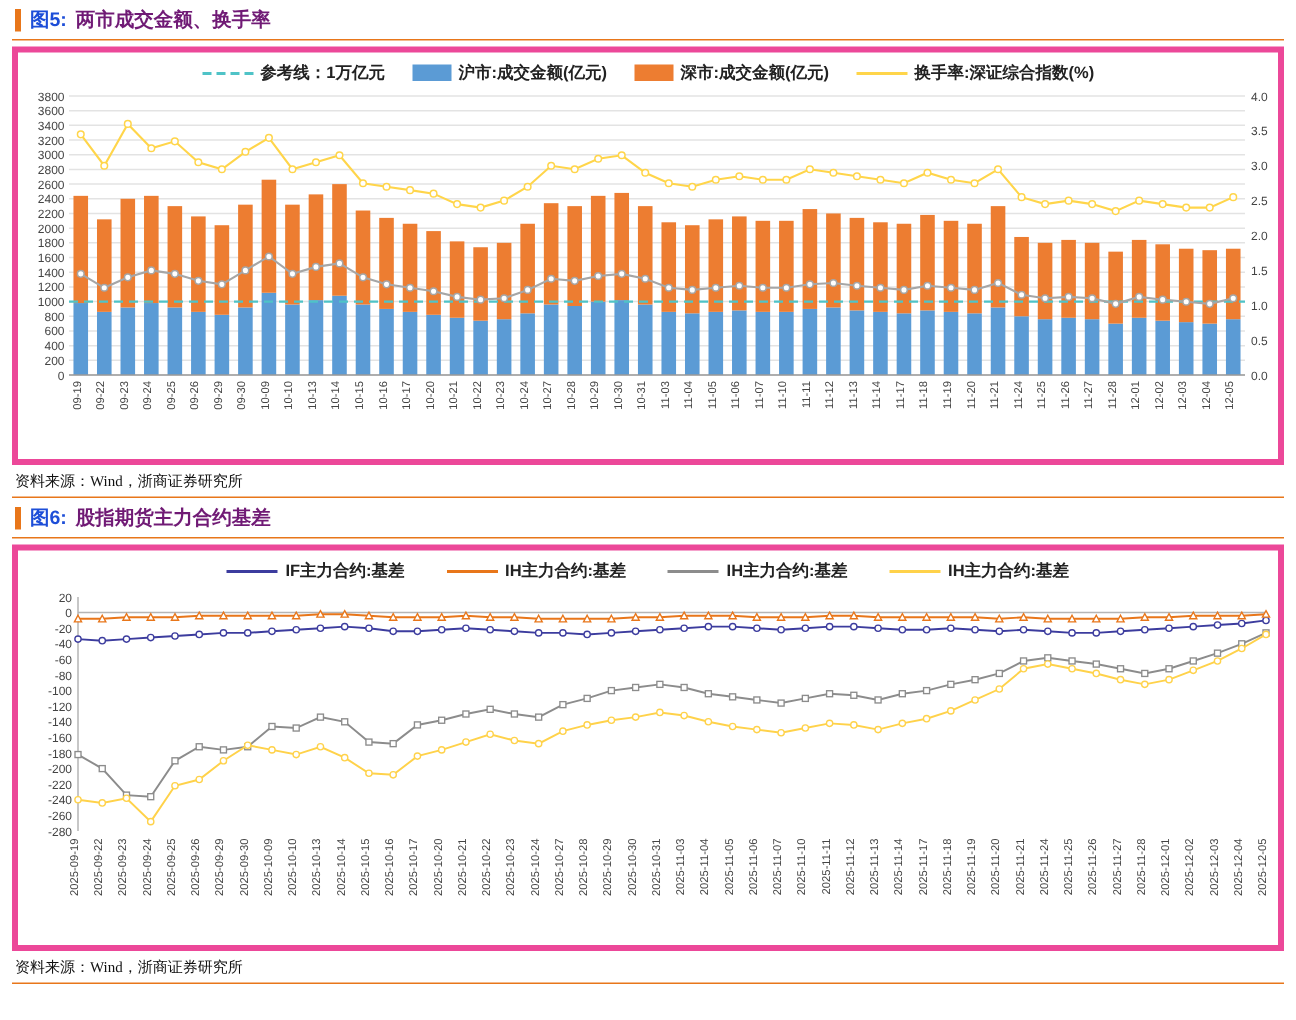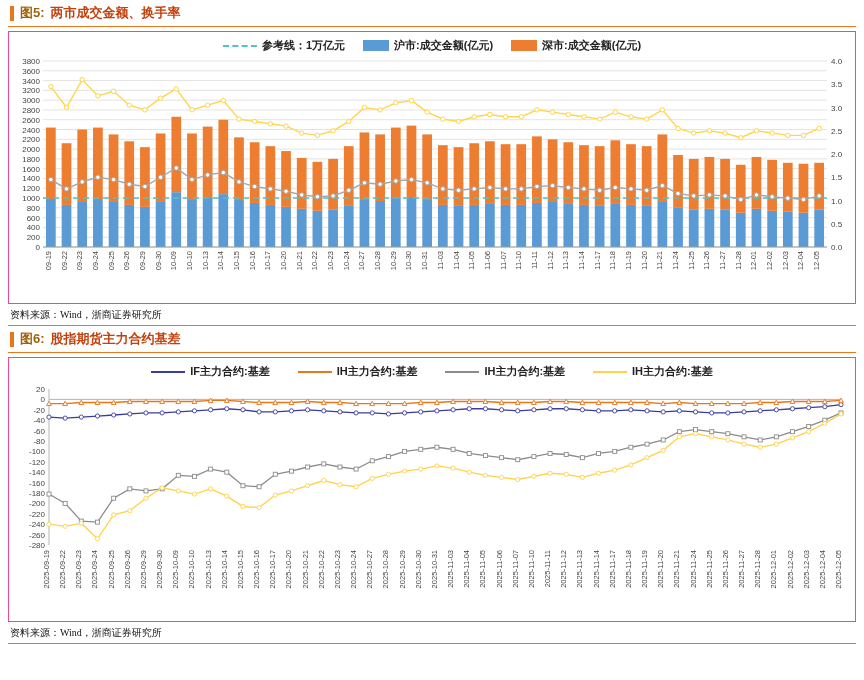--- a/index.html
+++ b/index.html
@@ -13,30 +13,30 @@
   }
   .fig{position:relative;}
   .fig-title{
     display:flex;align-items:center;gap:6px;
     font-size:13px;font-weight:bold;color:#1a3c8c;
     padding:4px 0 4px 10px;
   }
   .fig-title .bar{
     width:4px;height:15px;background:#e8761a;display:inline-block;
   }
-  .fig-title .tnum{color:#a16207;font-weight:bold;}
-  .fig-title .ttxt{color:#c2410c;font-weight:bold;}
+  .fig-title .tnum{color:#1d4ed8;font-weight:bold;}
+  .fig-title .ttxt{color:#701a75;font-weight:bold;}
   .rule{height:1px;background:#e8761a;margin:0 8px;}
   .src{
     font-family:"Liberation Serif", serif;
     font-size:10px;color:#111;padding:4px 0 3px 10px;
   }
   .plotbox{
     position:relative;margin:4px 8px 0 8px;
-    border:1px solid #ec4899;background:#fff;
+    border:4px solid #ec4899;background:#fff;
   }
   .legend{
     display:flex;align-items:center;justify-content:center;
     gap:18px;flex-wrap:wrap;
     font-size:11px;padding:6px 4px 2px 4px;
   }
   .legend .item{display:flex;align-items:center;gap:5px;white-space:nowrap;}
   .lg-box{width:26px;height:11px;display:inline-block;}
   .lg-line{width:34px;height:0;border-top-width:2px;border-top-style:solid;display:inline-block;}
   .lg-dash{width:34px;height:0;border-top:2px dashed #4fc3c7;display:inline-block;}
@@ -62,20 +62,24 @@
         <span class="lg-dash"></span>
         <span class="lg-label">参考线：1万亿元</span>
       </span>
       <span class="item">
         <span class="lg-box" style="background:#5b9bd5"></span>
         <span class="lg-label">沪市:成交金额(亿元)</span>
       </span>
       <span class="item">
         <span class="lg-box" style="background:#ed7d31"></span>
         <span class="lg-label">深市:成交金额(亿元)</span>
+      </span>
+      <span class="item">
+        <span class="lg-line" style="border-top-color:#ffd54a"></span>
+        <span class="lg-label">换手率:深证综合指数(%)</span>
       </span>
     </div>
     <svg id="svg5" width="846" height="248">
         <line x1="34" y1="192" x2="818" y2="192" stroke="#e3e3e3" stroke-width="1"></line>
         <text x="31" y="195" text-anchor="end" class="axis-txt">0</text>
         <line x1="34" y1="182.21052631578948" x2="818" y2="182.21052631578948" stroke="#e3e3e3" stroke-width="1"></line>
         <text x="31" y="185.21052631578948" text-anchor="end" class="axis-txt">200</text>
         <line x1="34" y1="172.42105263157896" x2="818" y2="172.42105263157896" stroke="#e3e3e3" stroke-width="1"></line>
         <text x="31" y="175.42105263157896" text-anchor="end" class="axis-txt">400</text>
         <line x1="34" y1="162.6315789473684" x2="818" y2="162.6315789473684" stroke="#e3e3e3" stroke-width="1"></line>

